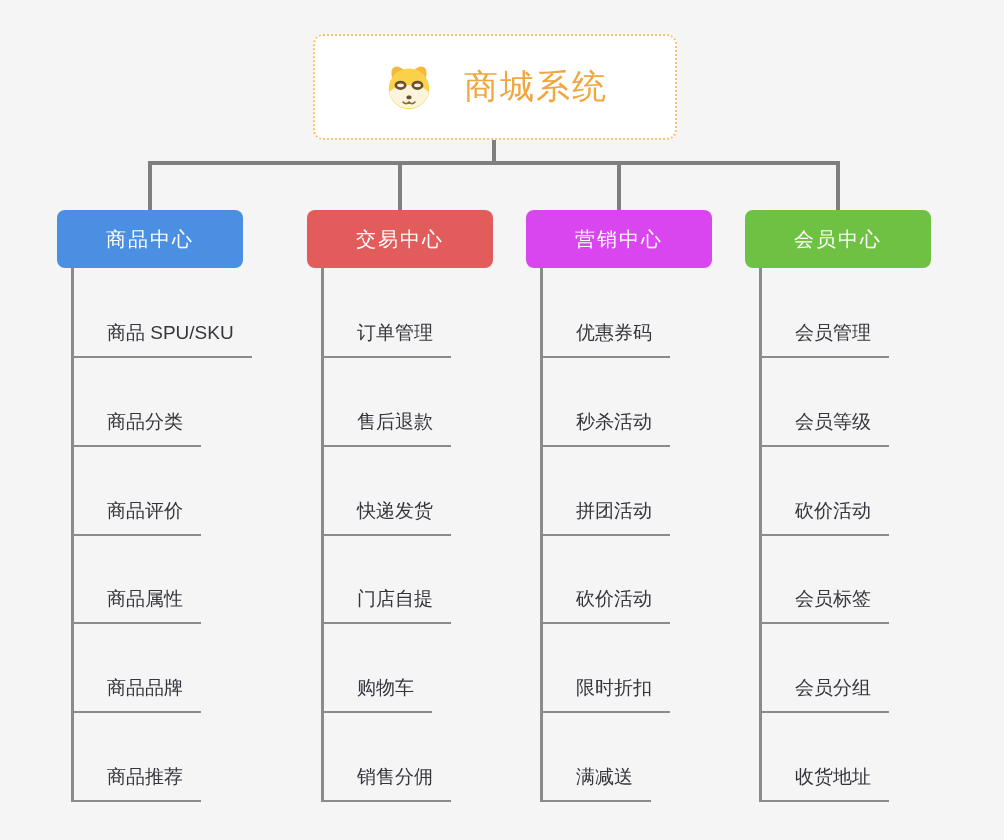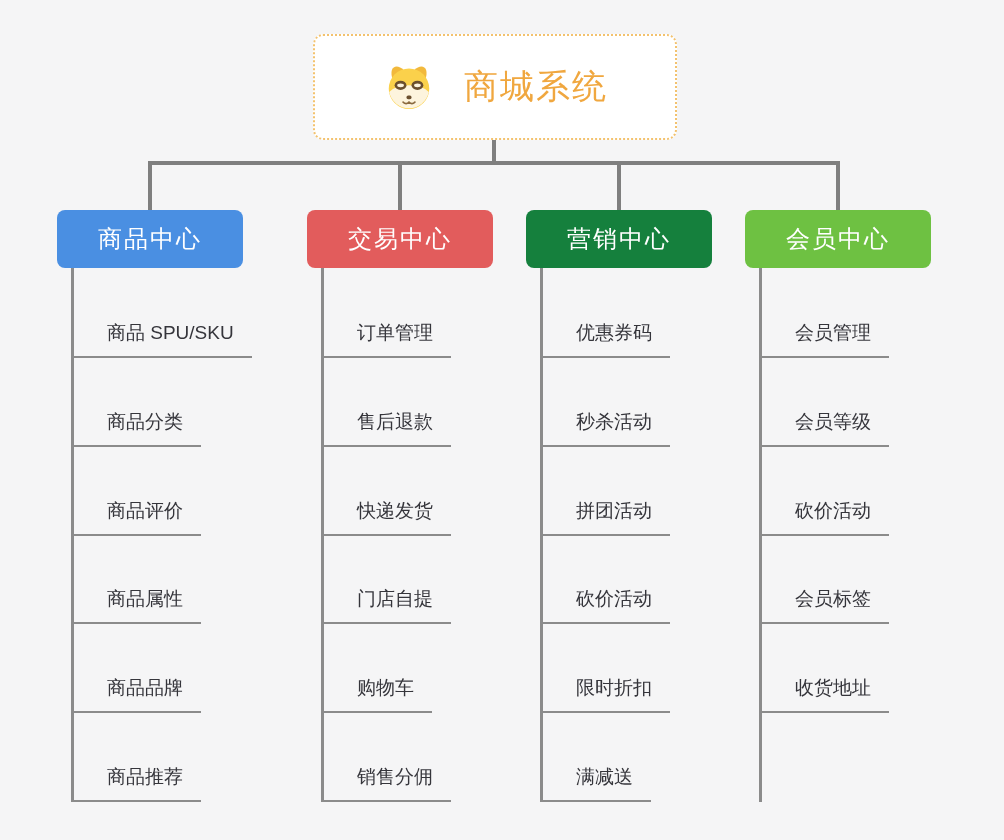--- a/index.html
+++ b/index.html
@@ -15,21 +15,21 @@
   
   .conn{position:absolute;background:#7f7f7f;}
   .stub{left:492px;top:140px;width:4px;height:23px;}
   .hline{left:148px;top:161px;width:692px;height:4px;}
   .drop{top:165px;width:4px;height:45px;}
   .d0{left:148px}.d1{left:398px}.d2{left:617px}.d3{left:836px}
 
   
   .branch{position:absolute;top:210px;width:186px;height:58px;border-radius:8px;
           display:flex;align-items:center;justify-content:center;cursor:pointer;}
-  .branch span{font-size:24px;color:#ffffff;letter-spacing:2px;}
+  .branch span{font-size:20px;color:#ffffff;letter-spacing:2px;}
   .b0{left:57px}.b1{left:307px}.b2{left:526px}.b3{left:745px}
 
   
   .col{position:absolute;top:268px;width:250px;height:532px;}
   .c0{left:71px}.c1{left:321px}.c2{left:540px}.c3{left:759px}
   .col::before{content:"";position:absolute;left:0;top:0;width:3px;height:534px;background:#8b8b8b;}
   .leaf{position:absolute;left:0;white-space:nowrap;font-size:19px;color:#35353b;line-height:26px;
         padding:0 18px 10px 36px;border-bottom:2px solid #8b8b8b;cursor:pointer;}
   .leaf:nth-child(1){top:52px}.leaf:nth-child(2){top:141px}.leaf:nth-child(3){top:230px}
   .leaf:nth-child(4){top:318px}.leaf:nth-child(5){top:407px}.leaf:nth-child(6){top:496px}
@@ -63,21 +63,21 @@
   <div class="conn drop d1"></div>
   <div class="conn drop d2"></div>
   <div class="conn drop d3"></div>
 
   <div class="branch b0" style="background: rgb(74, 143, 226);">
     <span>商品中心</span>
   </div>
   <div class="branch b1" style="background: rgb(226, 92, 92);">
     <span>交易中心</span>
   </div>
-  <div class="branch b2" style="background: #15803d;">
+  <div class="branch b2" style="background: #d946ef;">
     <span>营销中心</span>
   </div>
   <div class="branch b3" style="background: rgb(110, 193, 66); font-family: Liberation Mono, monospace;">
     <span>会员中心</span>
   </div>
 
   <div class="col c0">
     <div class="leaf">商品 SPU/SKU</div>
     <div class="leaf">商品分类</div>
     <div class="leaf">商品评价</div>
@@ -99,16 +99,17 @@
     <div class="leaf">拼团活动</div>
     <div class="leaf">砍价活动</div>
     <div class="leaf">限时折扣</div>
     <div class="leaf">满减送</div>
   </div>
   <div class="col c3">
     <div class="leaf">会员管理</div>
     <div class="leaf">会员等级</div>
     <div class="leaf">砍价活动</div>
     <div class="leaf">会员标签</div>
+    <div class="leaf">会员分组</div>
     <div class="leaf">收货地址</div>
   </div>
 
 </div>
 
 </body></html>

